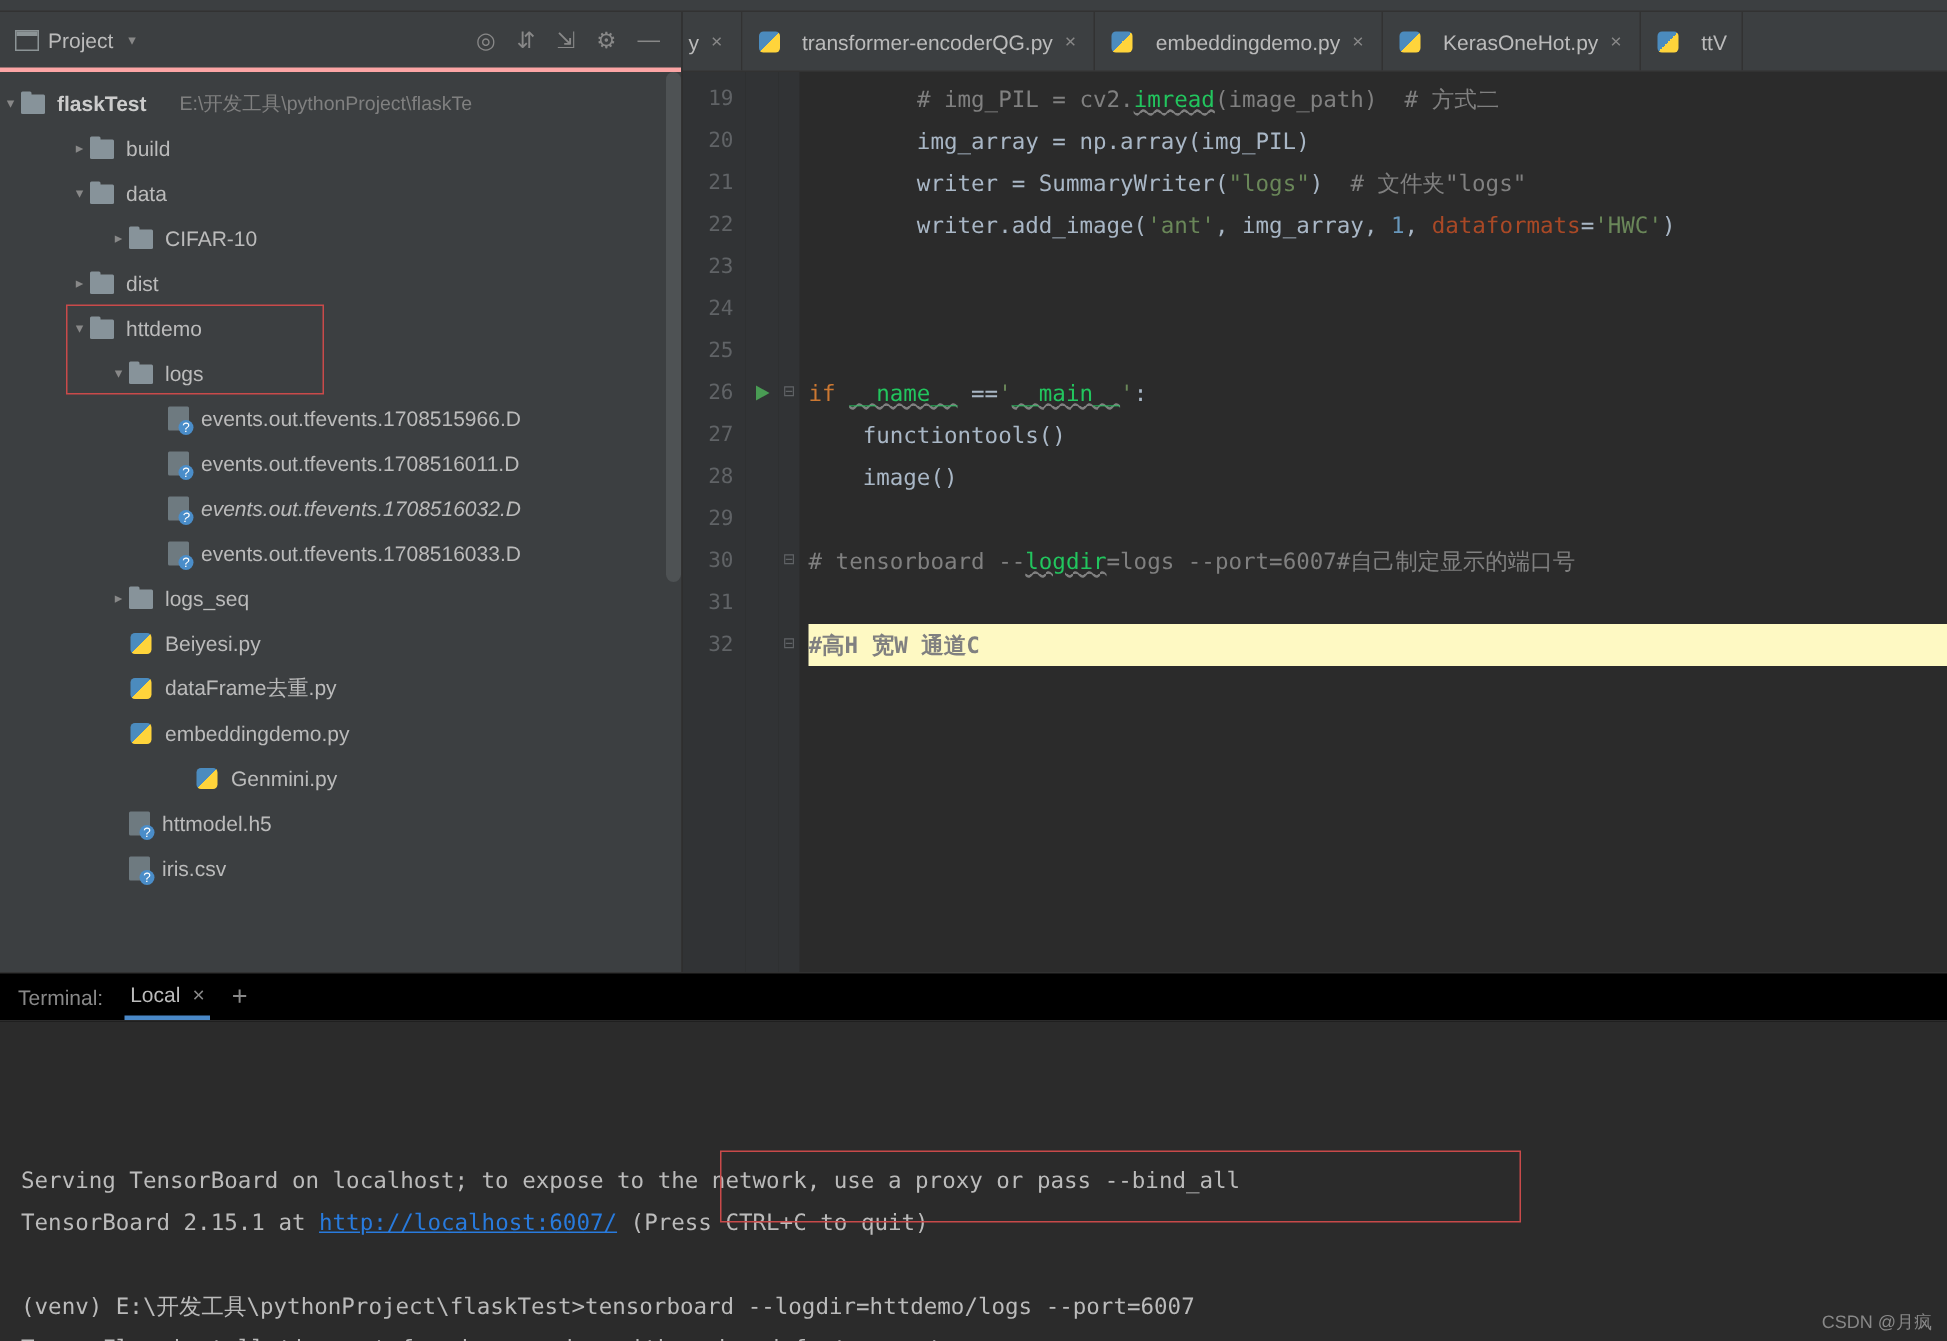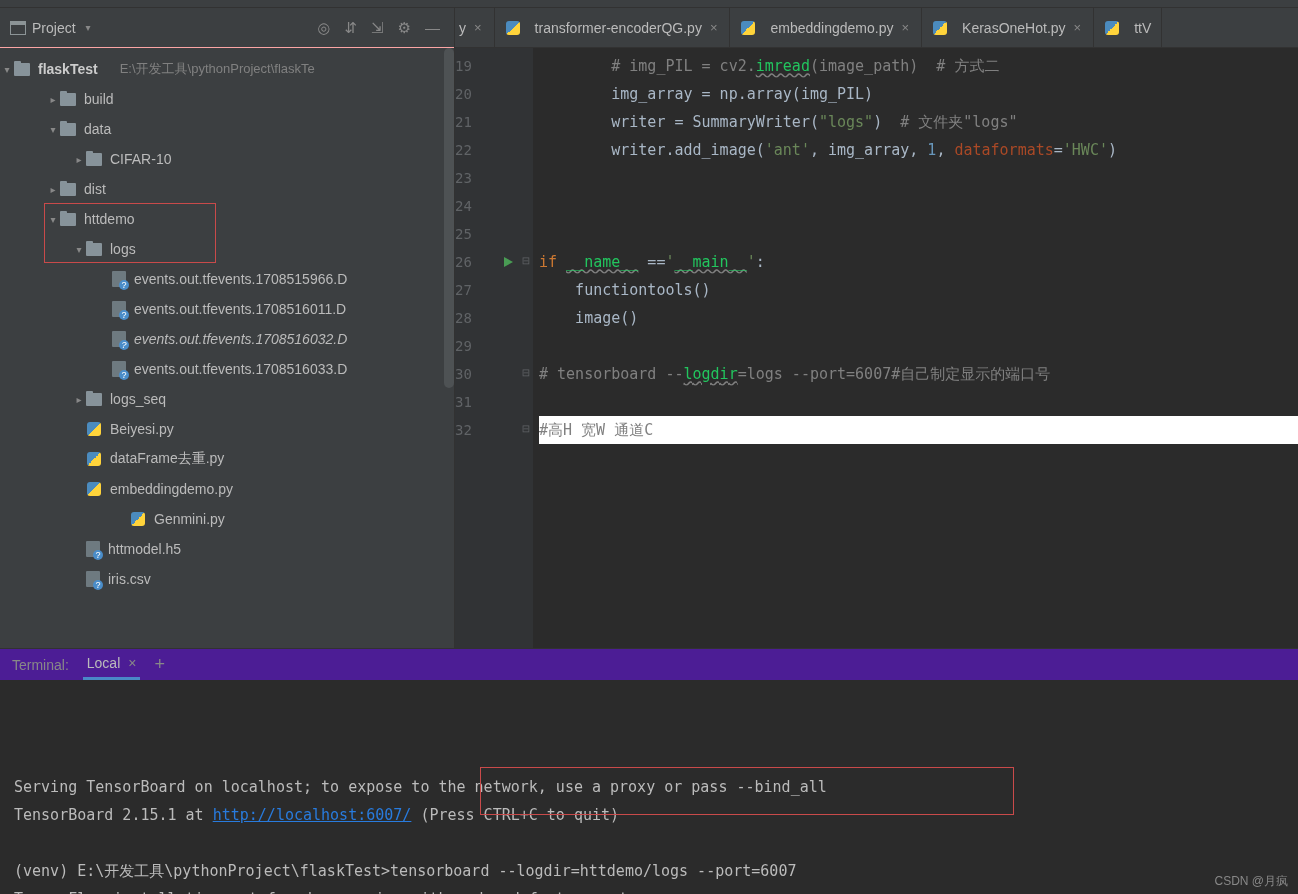--- a/index.html
+++ b/index.html
@@ -11,21 +11,21 @@
   overflow: hidden;
   width: 1298px;
   height: 894px;
 }
 .main-container { display: flex; flex-direction: column; height: 100%; }
 .breadcrumb-bar { height: 8px; background: #3c3f41; border-bottom: 1px solid #323232; }
 .content-area { display: flex; flex: 1; overflow: hidden; }
 .sidebar { width: 455px; background: #3c3f41; display: flex; flex-direction: column; border-right: 1px solid #323232; }
 .sidebar-header {
   display: flex; align-items: center; height: 40px; padding: 0 10px;
-  border-bottom: 1px solid #fca5a5; gap: 6px;
+  border-bottom: 3px solid #fca5a5; gap: 6px;
 }
 .sidebar-header .proj-icon {
   width: 16px; height: 14px; border: 1.5px solid #8c9496; position: relative;
 }
 .sidebar-header .proj-icon::before {
   content: ""; position: absolute; top: 0; left: 0; right: 0; height: 3px; background: #8c9496;
 }
 .sidebar-header .title { color: #bbb; font-size: 14px; }
 .sidebar-header .dropdown-arrow { color: #888; font-size: 10px; margin-left: 4px; }
 .sidebar-header .spacer { flex: 1; }
@@ -80,21 +80,21 @@
 }
 .tab {
   display: flex; align-items: center; padding: 0 10px; gap: 6px;
   border-right: 1px solid #323232; background: #3c3f41; cursor: pointer;
 }
 .tab.partial { padding-left: 4px; }
 .tab-label { color: #bbb; font-size: 14px; white-space: nowrap; }
 .tab-close { color: #888; font-size: 13px; cursor: pointer; padding: 0 2px; }
 .editor-body { flex: 1; display: flex; overflow: hidden; }
 .gutter {
-  width: 42px; background: #313335; text-align: left; padding: 4px 8px 0 0;
+  width: 42px; background: #313335; text-align: right; padding: 4px 8px 0 0;
   color: #606366; font-family: "Consolas", monospace; font-size: 14px; line-height: 28px;
   user-select: none;
 }
 .gutter-line { height: 28px; }
 .run-gutter {
   width: 22px; background: #313335; padding-top: 4px;
 }
 .run-gutter .run-mark {
   height: 28px; display: flex; align-items: center; justify-content: center;
 }
@@ -105,27 +105,27 @@
   flex: 1; font-family: "Consolas", monospace; font-size: 15px; line-height: 28px;
   padding: 4px 0 0 6px; white-space: pre; color: #a9b7c6; overflow: hidden;
 }
 .code .cm { color: #808080; }
 .code .str { color: #6a8759; }
 .code .kw { color: #cc7832; }
 .code .num { color: #6897bb; }
 .code .warn { color: #22c55e; text-decoration: underline wavy #808080; }
 .code .param { color: #aa4926; }
 .code-line { height: 28px; }
-.code-line.caret { background: #ffffff; }
+.code-line.caret { background: #fef9c3; font-weight: bold; }
 .terminal-panel {
   height: 246px; background: #2b2b2b; border-top: 1px solid #323232;
   display: flex; flex-direction: column;
 }
 .terminal-tabs {
-  height: 34px; background: #4c1d95; border-bottom: 1px solid #2b2b2b;
+  height: 34px; background: #000000; border-bottom: 1px solid #2b2b2b;
   display: flex; align-items: center; padding: 0 12px; gap: 14px;
 }
 .terminal-tabs .label { color: #888; font-size: 14px; }
 .terminal-tabs .ttab {
   color: #bbb; font-size: 14px; padding: 6px 4px; border-bottom: 3px solid #4a88c7;
   display: flex; align-items: center; gap: 8px;
 }
 .terminal-tabs .ttab-close { color: #888; cursor: pointer; }
 .terminal-tabs .add { color: #888; font-size: 18px; cursor: pointer; }
 .terminal-body {

